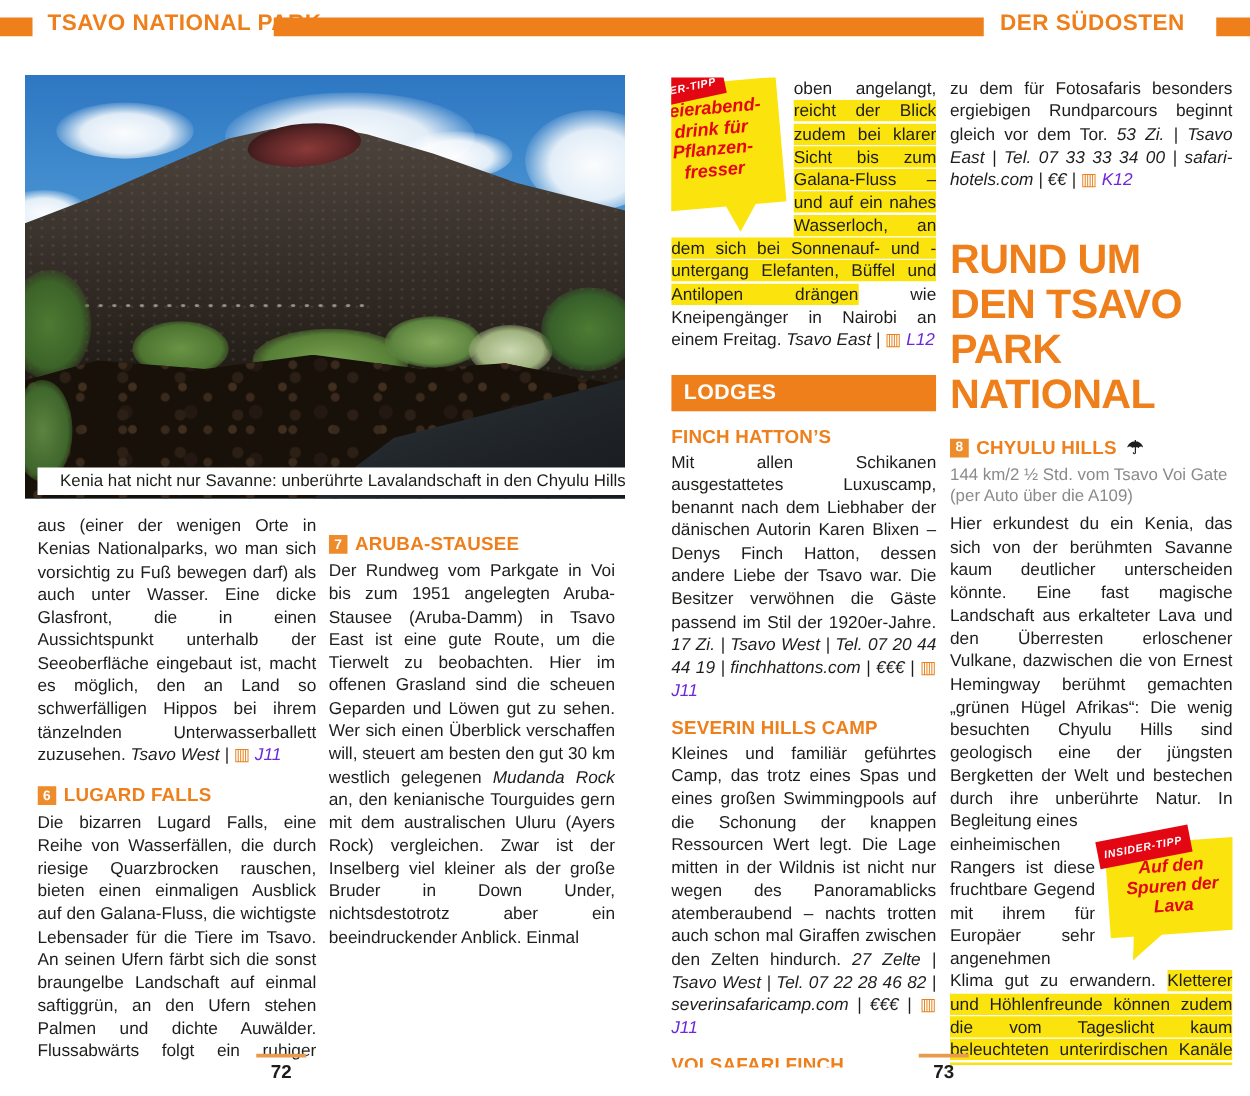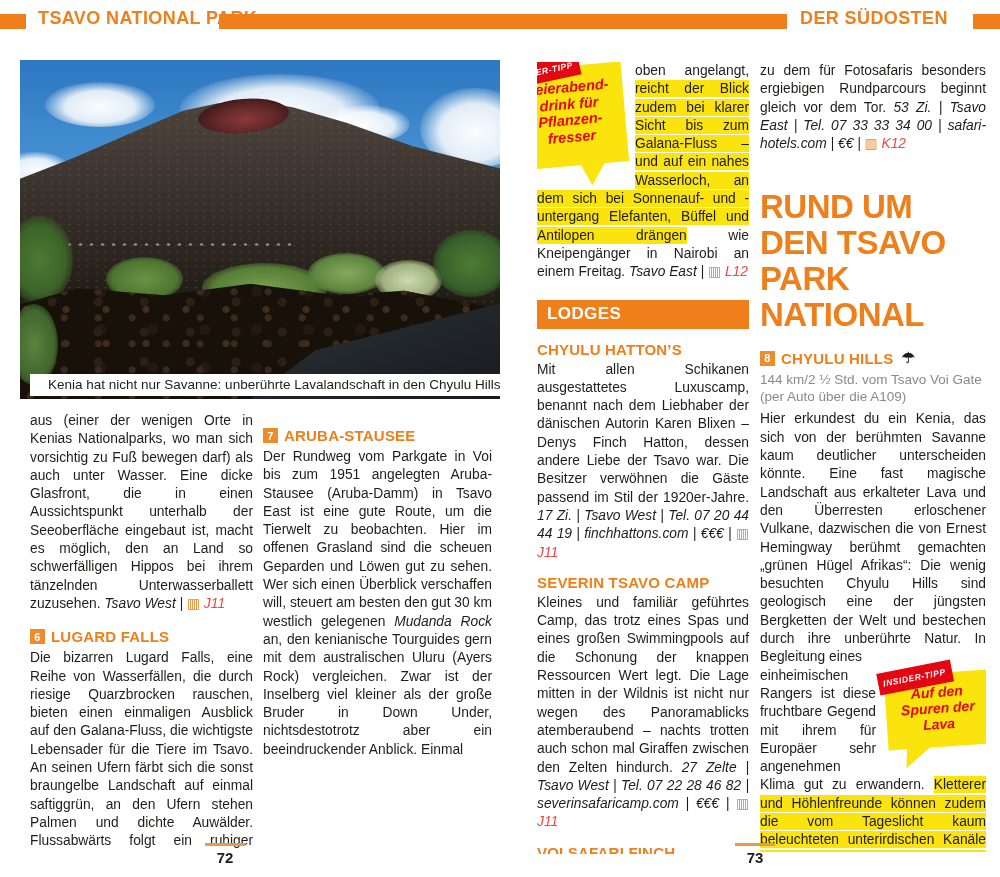--- a/index.html
+++ b/index.html
@@ -55,21 +55,21 @@
   
   .col{position:absolute;top:412px;}
   #col1{left:30px;width:223px;height:438px;overflow:hidden;}
   #col2{left:263px;width:229px;height:438px;overflow:hidden;}
   #col3{left:537px;top:62px;width:212px;height:792px;overflow:hidden;position:absolute;}
   #col4{left:760px;top:62px;width:226px;height:790px;overflow:hidden;position:absolute;}
   p.body{margin:0;font-size:13.8px;line-height:18.3px;text-align:justify;hyphens:auto;}
   .s-n{}
   .s-i{font-style:italic;}
   .s-hl{background:#fbe30e;padding:1px 0;box-decoration-break:clone;-webkit-box-decoration-break:clone;}
-  .s-map{color:#ef4444;font-style:italic;}
+  .s-map{color:#6d28d9;font-style:italic;}
   .s-micon{color:#e8821d;font-style:normal;}
   .sec-head{display:flex;align-items:center;gap:6px;margin:15px 0 4px;color:#ee7f1b;font-weight:bold;font-size:15px;letter-spacing:.2px;}
   .num-badge{flex:0 0 auto;width:15px;height:15px;background:#ee8b2a;color:#fff;font-size:11px;font-weight:bold;
              display:inline-flex;align-items:center;justify-content:center;}
   .umb{color:#1d1d1b;font-size:15px;margin-left:2px;}
   #lodges-box{margin:18px 0 10px;background:#ee7f1b;color:#fff;font-weight:bold;font-size:17px;
               letter-spacing:.4px;padding:4px 0 5px 10px;}
   .lodge-head{color:#ee7f1b;font-weight:bold;font-size:15px;letter-spacing:.2px;margin:12px 0 3px;}
   #big-heading{margin:36px 0 16px;color:#ee7f1b;font-weight:bold;font-size:33px;line-height:36px;letter-spacing:-.5px;}
   #sec8-sub{color:#8a8a8a;font-size:13.5px;line-height:17px;margin:0 0 5px;}
@@ -159,23 +159,23 @@
             <span style="display:block;">Feierabend-</span>
             <span style="display:block;">drink für</span>
             <span style="display:block;">Pflanzen-</span>
             <span style="display:block;">fresser</span>
           </span>
         </span>
       </span>
       <span><span class="s-n">oben angelangt, </span><span class="s-hl">reicht der Blick zudem bei klarer Sicht bis zum Galana-Fluss – und auf ein nahes Wasserloch, an dem sich bei Sonnenauf- und -untergang Elefanten, Büffel und Antilopen drängen</span><span class="s-n"> wie Kneipengänger in Nairobi an einem Freitag. </span><span class="s-i">Tsavo East | </span><span class="s-micon">▥ </span><span class="s-map">L12</span></span>
     </p>
     <div id="lodges-box">LODGES</div>
-    <div class="lodge-head">CHYULU HATTON’S</div>
+    <div class="lodge-head">FINCH HATTON’S</div>
     <p class="body"><span class="s-n">Mit allen Schikanen ausgestattetes Luxuscamp, benannt nach dem Liebhaber der dänischen Autorin Karen Blixen – Denys Finch Hatton, dessen andere Liebe der Tsavo war. Die Besitzer verwöhnen die Gäste passend im Stil der 1920er-Jahre. </span><span class="s-i">17 Zi. | Tsavo West | Tel. 07 20 44 44 19 | finchhattons.com | €€€ | </span><span class="s-micon">▥ </span><span class="s-map">J11</span></p>
-    <div class="lodge-head">SEVERIN TSAVO CAMP</div>
+    <div class="lodge-head">SEVERIN HILLS CAMP</div>
     <p class="body"><span class="s-n">Kleines und familiär geführtes Camp, das trotz eines Spas und eines großen Swimmingpools auf die Schonung der knappen Ressourcen Wert legt. Die Lage mitten in der Wildnis ist nicht nur wegen des Panoramablicks atemberaubend – nachts trotten auch schon mal Giraffen zwischen den Zelten hindurch. </span><span class="s-i">27 Zelte | Tsavo West | Tel. 07 22 28 46 82 | severinsafaricamp.com | €€€ | </span><span class="s-micon">▥ </span><span class="s-map">J11</span></p>
     <div class="lodge-head">VOI SAFARI FINCH</div>
 
   </div>
 
   <div id="col4">
     <p class="body"><span class="s-n">zu dem für Fotosafaris besonders ergiebigen Rundparcours beginnt gleich vor dem Tor. </span><span class="s-i">53 Zi. | Tsavo East | Tel. 07 33 33 34 00 | safari-hotels.com | €€ | </span><span class="s-micon">▥ </span><span class="s-map">K12</span></p>
     <div id="big-heading">
       <div>RUND UM</div>
       <div>DEN TSAVO</div>

